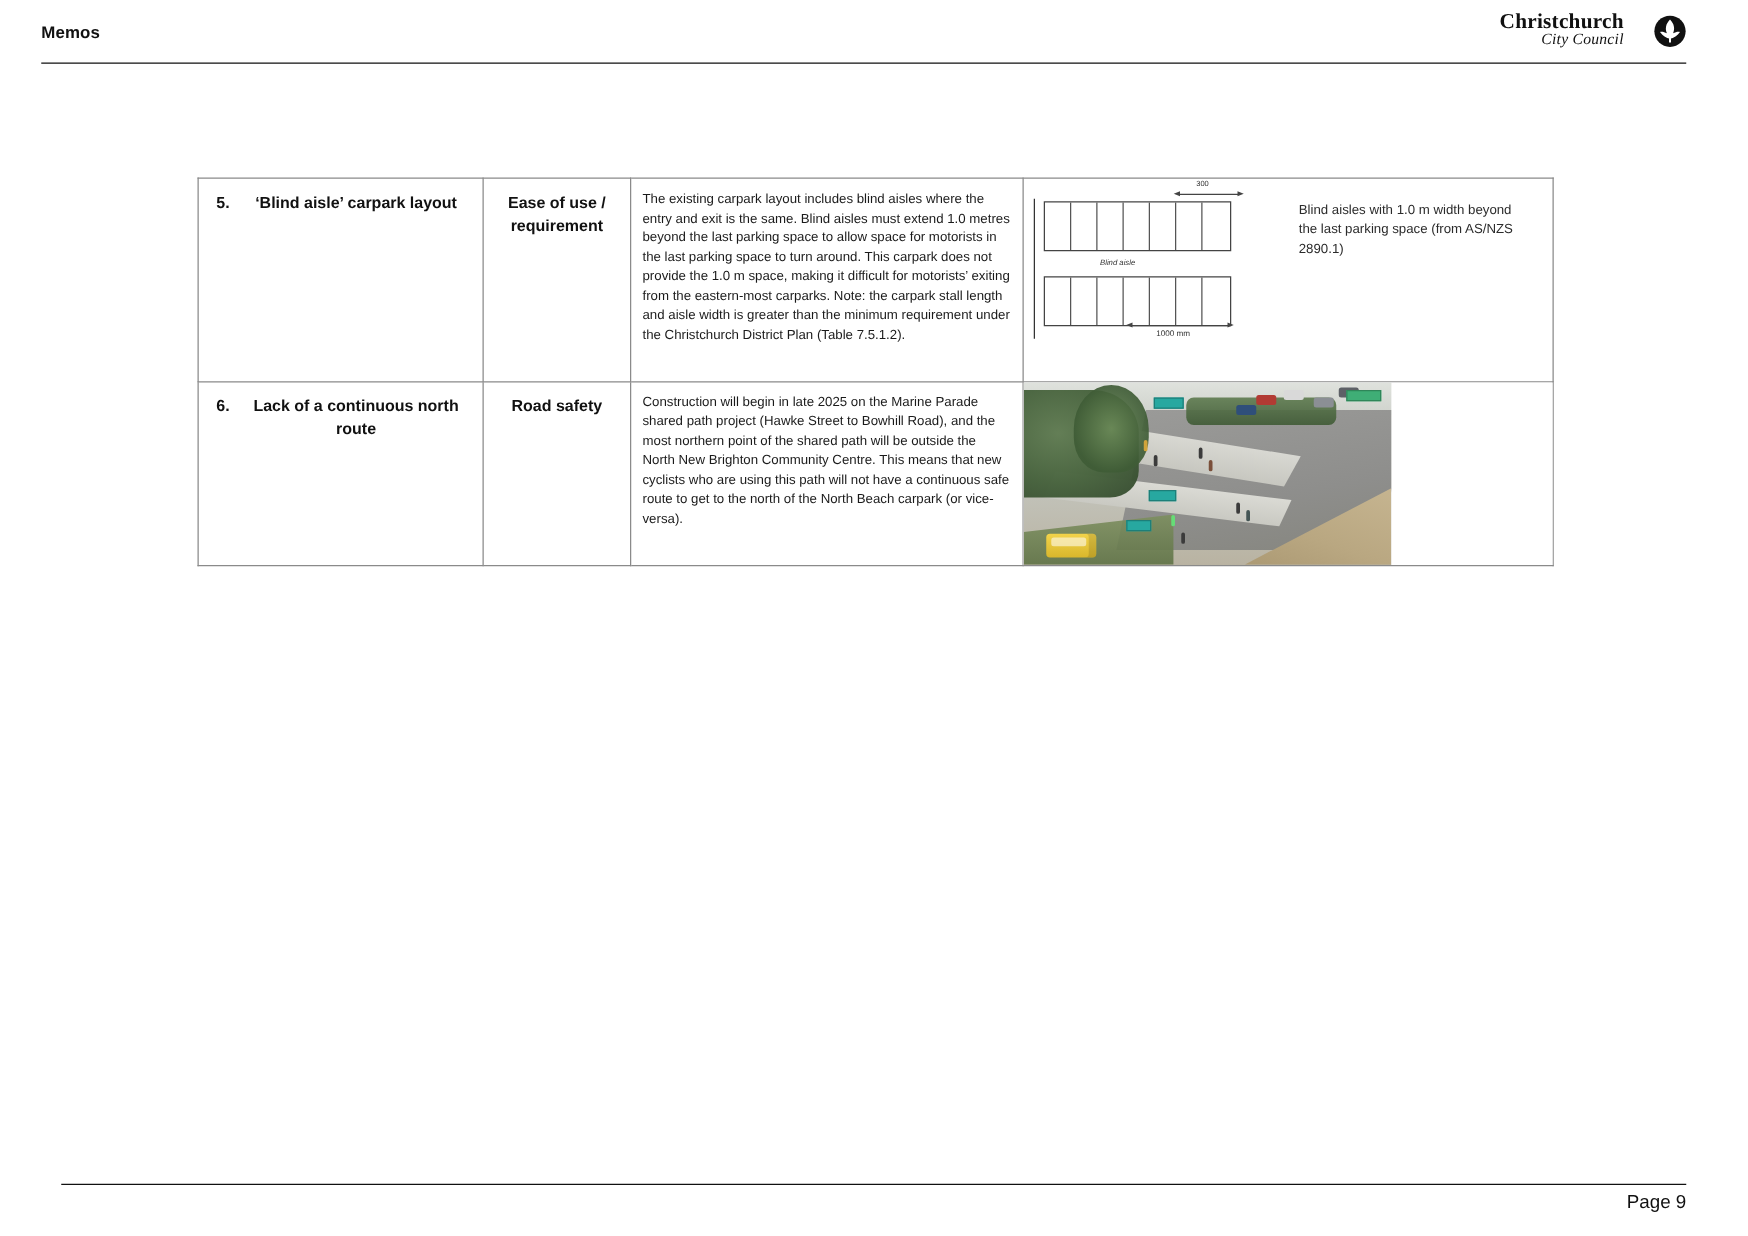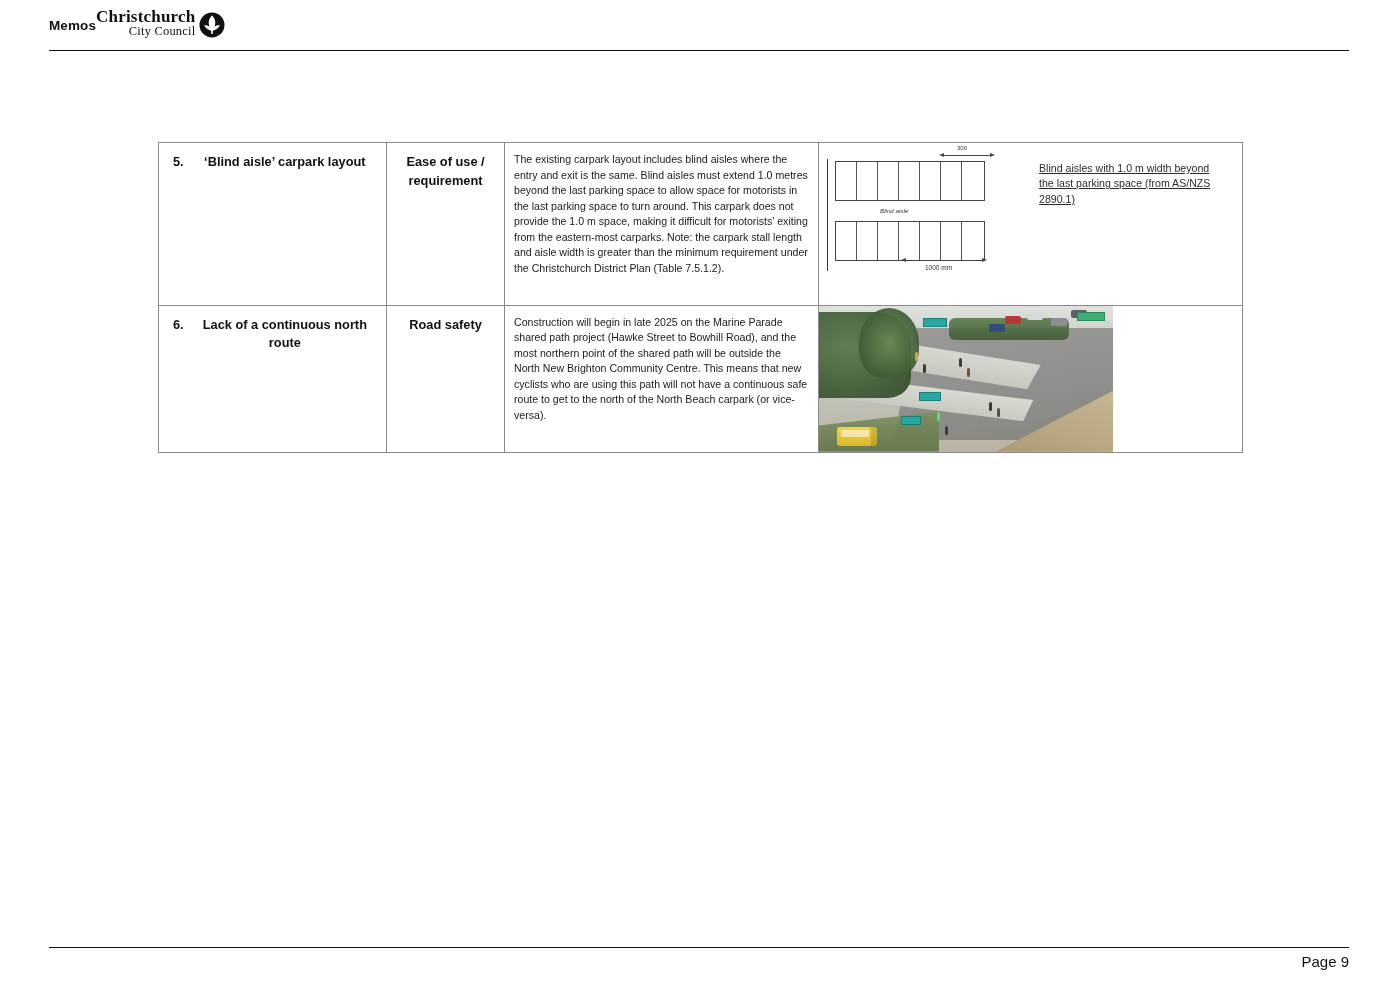--- a/index.html
+++ b/index.html
@@ -13,56 +13,58 @@
     position: relative;
     font-family: "Liberation Sans", sans-serif;
     color: #1a1a1a;
     overflow: hidden;
   }
 
   
   .page-header {
     position: absolute;
     top: 0;
-    left: 49px;
+    left: 33px;
     right: 49px;
     height: 50px;
     border-bottom: 1.5px solid #111;
     display: flex;
     align-items: center;
+    justify-content: space-between;
   }
   .header-title {
     font-size: 13.5px;
     font-weight: bold;
     color: #111;
     letter-spacing: 0.1px;
   }
   .logo-block {
     display: flex;
     align-items: flex-end;
-    gap: 4px;
+    gap: 24px;
     padding-bottom: 4px;
   }
   .logo-text {
     text-align: right;
     line-height: 1.05;
     font-family: "Liberation Serif", serif;
   }
   .logo-text .line1 {
     font-size: 17px;
     font-weight: bold;
     color: #111;
     display: block;
     letter-spacing: 0.2px;
   }
   .logo-text .line2 {
     font-size: 12.5px;
     color: #111;
     display: block;
     letter-spacing: 0.2px;
+    font-style: italic;
   }
   .logo-mark {
     width: 26px;
     height: 26px;
     position: relative;
   }
 
   
   .risk-table {
     position: absolute;
@@ -202,21 +204,20 @@
     left: 100px;
     font-size: 6.5px;
     color: #333;
   }
   .figure-caption {
     flex: 1 1 auto;
     padding: 18px 16px 0 24px;
     font-size: 10.6px;
     line-height: 1.45;
     color: #2b2b2b;
-    text-decoration: underline;
   }
 
   
   .figure-row6 {
     position: relative;
     height: 146px;
     overflow: hidden;
     background: #ffffff;
   }
   .render {

